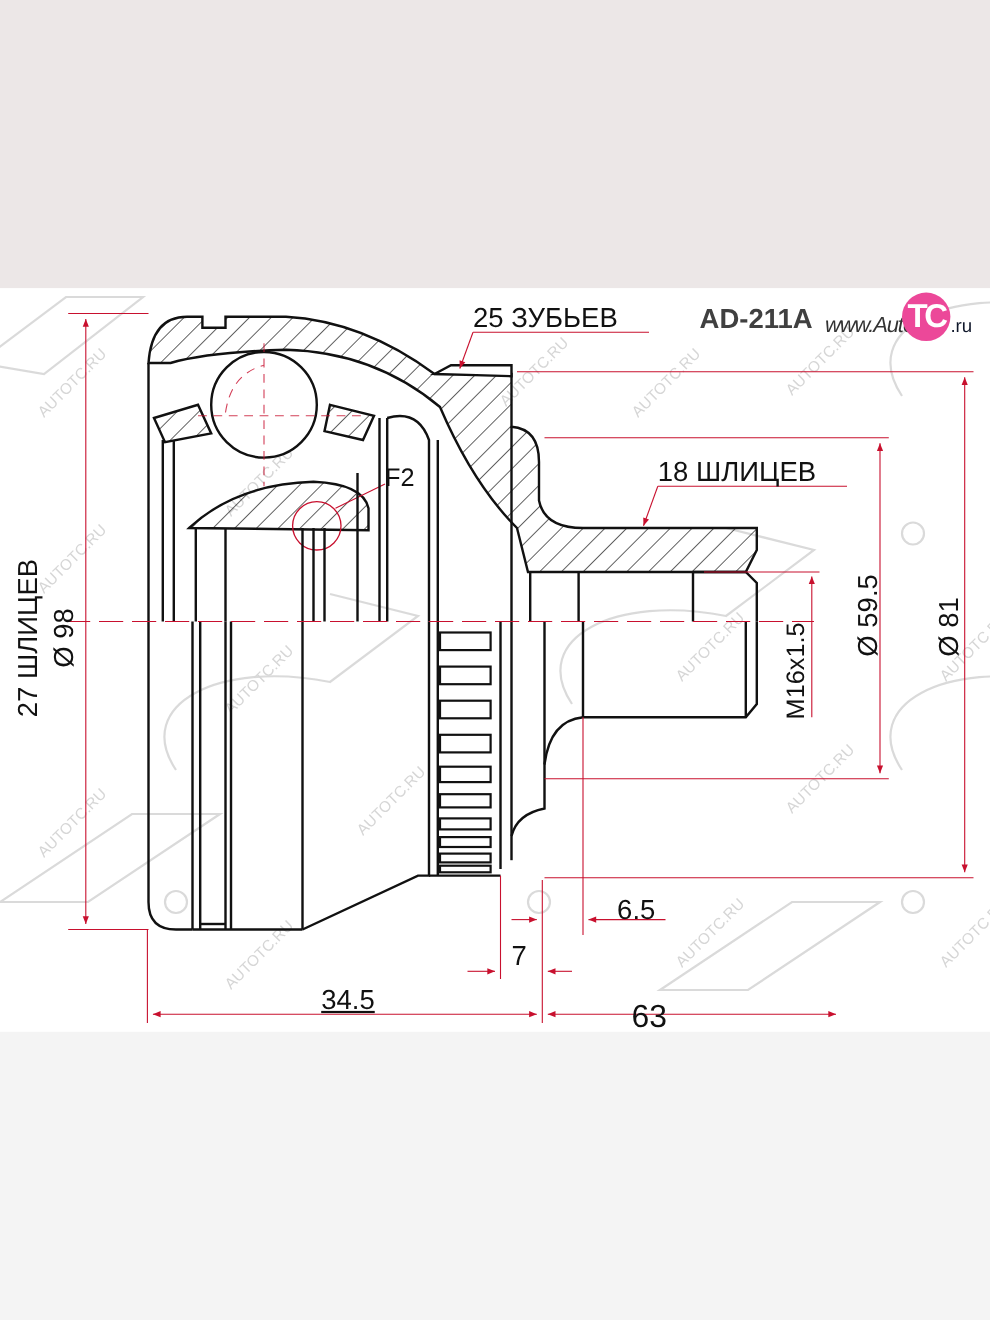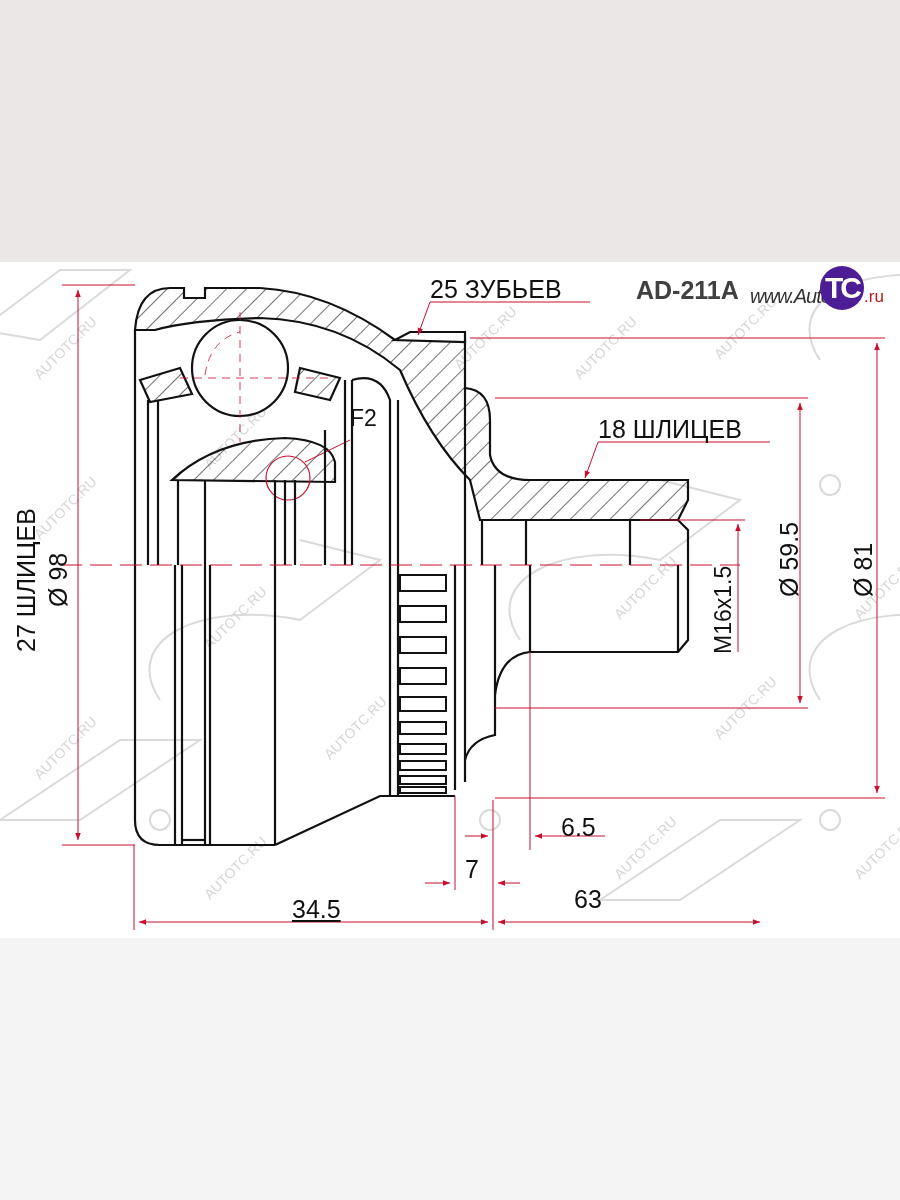--- a/index.html
+++ b/index.html
@@ -11,24 +11,24 @@
   }
   .top-band { position: absolute; left: 0; top: 0; width: 900px; height: 262px; background: #ECE7E7; }
   .sheet { position: absolute; left: 0; top: 262px; width: 900px; height: 676px; background: #FFFFFF; overflow: hidden; }
   .sheet svg { position: absolute; left: 0; top: 0; }
   .lbl { position: absolute; color: #111; font-family: "Liberation Sans", sans-serif; white-space: nowrap; line-height: 1; }
   .vert { transform-origin: left top; transform: rotate(-90deg); }
   .part-no { font-weight: bold; font-size: 25px; color: #404040; }
   .logo-text { font-size: 20px; color: #333; font-style: italic; letter-spacing: -1px; }
   .logo-circle {
     position: absolute; width: 44px; height: 44px; border-radius: 50%;
-    background: #4c1d95; color: #fff; font-weight: bold; font-size: 30px;
+    background: #ec4899; color: #fff; font-weight: bold; font-size: 30px;
     display: flex; align-items: center; justify-content: center; letter-spacing: -3px;
   }
-  .logo-ru { font-size: 17px; color: #b91c1c; }
+  .logo-ru { font-size: 17px; color: #0f172a; }
 </style>
 </head>
 <body>
 
 <div class="top-band"></div>
 
 <div class="sheet">
   <svg width="900" height="676" viewBox="0 262 900 676">
     <defs>
       <pattern id="hatch" patternUnits="userSpaceOnUse" width="14" height="14" patternTransform="rotate(45)">
@@ -194,27 +194,27 @@
   <div class="lbl part-no" style="left:636px; top:16px;">AD-211A</div>
 
   <div style="position:absolute; left:720px; top:2px; height:50px; width:180px;">
     <span class="lbl logo-text" style="left:30px; top:22px;">www.Auto</span>
     <div class="logo-circle" style="left:100px; top:2px;">
       <span>TC</span>
     </div>
     <span class="lbl logo-ru" style="left:144px; top:24px;">.ru</span>
   </div>
 
-  <div class="lbl" style="left:350px; top:145px; font-size:23px;">F2</div>
+  <div class="lbl" style="left:350px; top:161px; font-size:23px;">F2</div>
   <div class="lbl" style="left:598px; top:155px; font-size:25px;">18 ШЛИЦЕВ</div>
 
   <div class="lbl vert" style="left:14px; top:390px; font-size:25px;">27 ШЛИЦЕВ</div>
   <div class="lbl vert" style="left:46px; top:345px; font-size:25px;">Ø 98</div>
 
   <div class="lbl vert" style="left:712px; top:392px; font-size:23px;">M16x1.5</div>
   <div class="lbl vert" style="left:777px; top:335px; font-size:25px;">Ø 59.5</div>
   <div class="lbl vert" style="left:851px; top:335px; font-size:25px;">Ø 81</div>
 
   <div class="lbl" style="left:561px; top:553px; font-size:25px;">6.5</div>
   <div class="lbl" style="left:465px; top:595px; font-size:25px;">7</div>
   <div class="lbl" style="left:292px; top:635px; font-size:25px;text-decoration:underline;">34.5</div>
-  <div class="lbl" style="left:574px; top:625px; font-size:25px;text-align:right;">63</div>
+  <div class="lbl" style="left:574px; top:649px; font-size:29px;text-align:right;">63</div>
 </div>
 
 </body></html>

